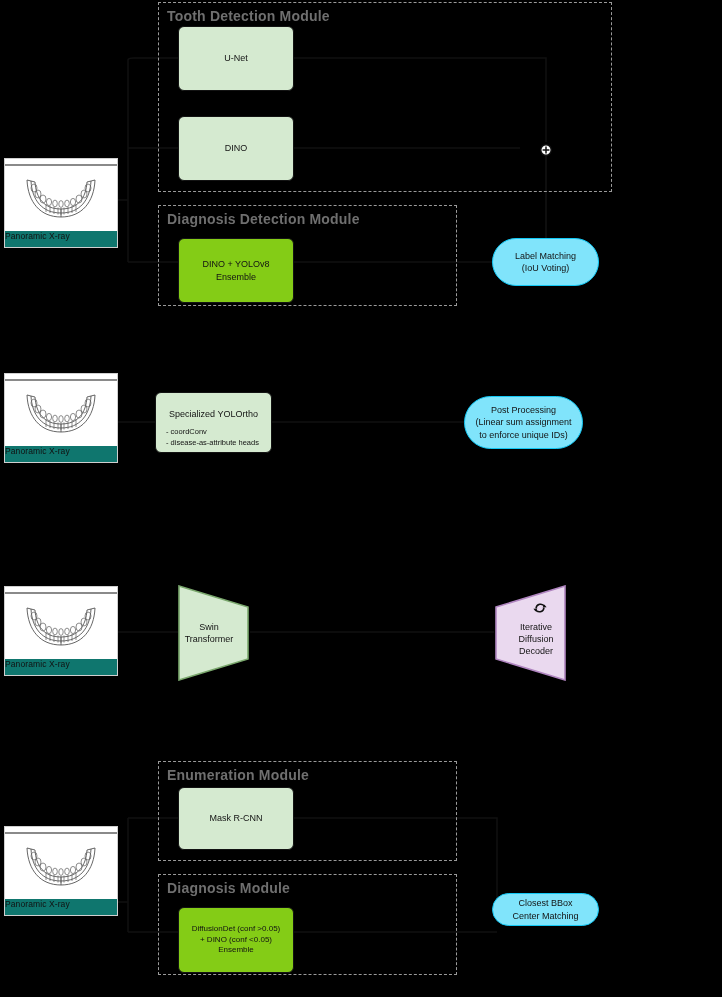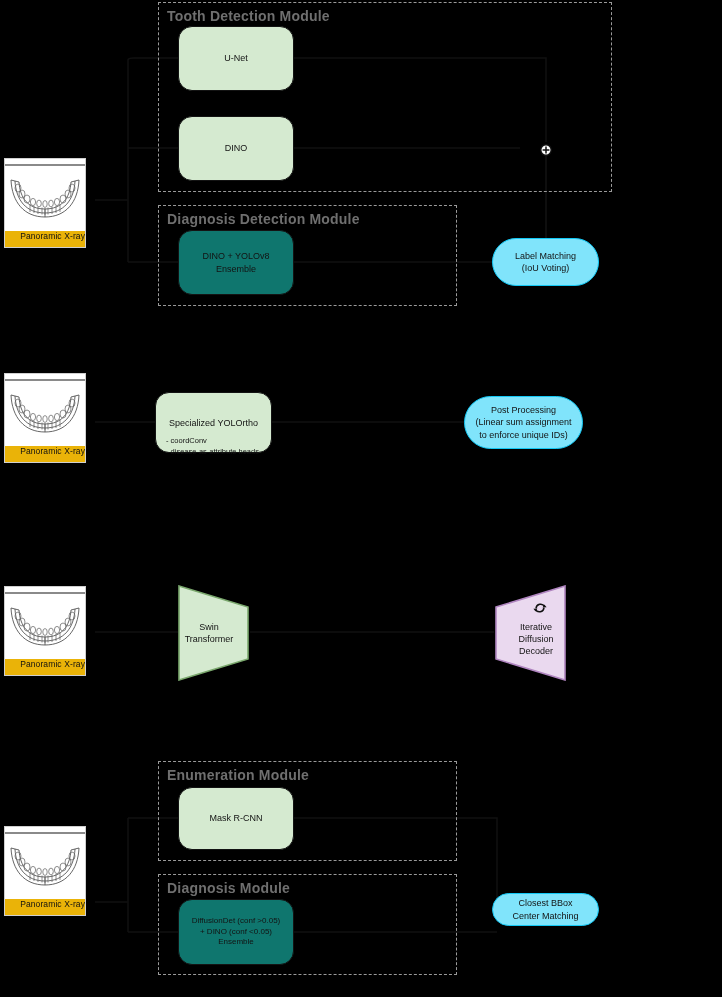--- a/index.html
+++ b/index.html
@@ -20,28 +20,28 @@
     position: absolute;
     left: 0; top: 0;
     width: 722px;
     height: 997px;
     background: #000000;
   }
 
   
   .xray-card {
     position: absolute;
-    width: 82px;
+    width: 114px;
     height: 90px;
-    background: #eab308;
+    background: #0f766e;
     border: 1px solid #cfcfcf;
     box-sizing: border-box;
     display: flex;
     flex-direction: column;
-    align-items: flex-end;
+    align-items: flex-start;
   }
   .xray-topbar {
     width: 100%;
     height: 7px;
     background: #ffffff;
     border-bottom: 2px solid #8a8a8a;
     box-sizing: border-box;
     flex: 0 0 auto;
   }
   .xray-art {
@@ -86,30 +86,31 @@
     display: flex;
     flex-direction: column;
     align-items: center;
     justify-content: center;
     text-align: center;
     font-size: 9px;
     line-height: 1.35;
     color: #131313;
   }
   .node.rounded {
-    border-radius: 14px;
+    border-radius: 6px;
     border: 1.3px solid;
   }
   .green {
     background: #d5ead0;
     border-color: #7aa86d;
   }
   .purple {
-    background: #0f766e;
+    background: #84cc16;
     border-color: #b085c0;
+    margin-top: 8px;
   }
   .pill {
     border-radius: 999px;
     background: #80e4fb;
     border: 1.6px solid #12c8f5;
   }
 
   .node-sub {
     font-size: 7.5px;
     line-height: 1.45;
@@ -352,21 +353,21 @@
       <circle cx="6" cy="6" r="5.2" fill="#ffffff" stroke="#111" stroke-width="1.4"></circle>
       <path d="M6 2.6 L6 9.4 M2.6 6 L9.4 6" stroke="#111" stroke-width="1.5"></path>
     </svg>
   </div>
 
   <div class="node pill" style="left:492px; top:238px; width:107px; height:48px; white-space:pre-line;">
     <span>Label Matching
 (IoU Voting)</span>
   </div>
 
-  <div class="node rounded green" style="left:155px; top:392px; width:117px; height:61px; justify-content:flex-start; padding-top:24px;">
+  <div class="node rounded green" style="left:155px; top:392px; width:117px; height:61px; justify-content:flex-start; padding-top:15px;">
     <span>Specialized YOLOrtho</span>
     <span class="node-sub">- coordConv
 - disease-as-attribute heads</span>
   </div>
 
   <div class="node pill" style="left:464px; top:396px; width:119px; height:53px; white-space:pre-line;justify-content:center;">
     <span>Post Processing
 (Linear sum assignment
 to enforce unique IDs)</span>
   </div>

